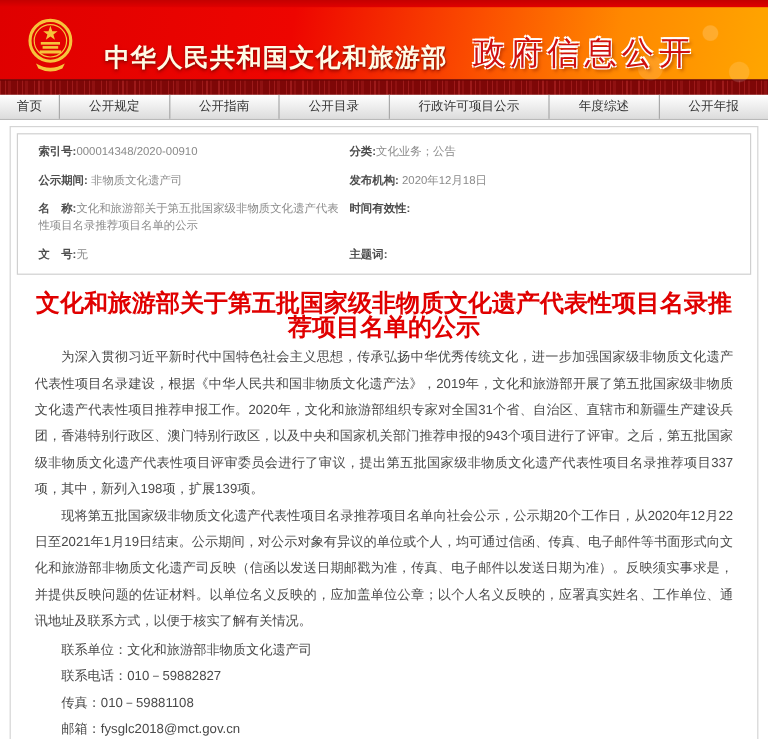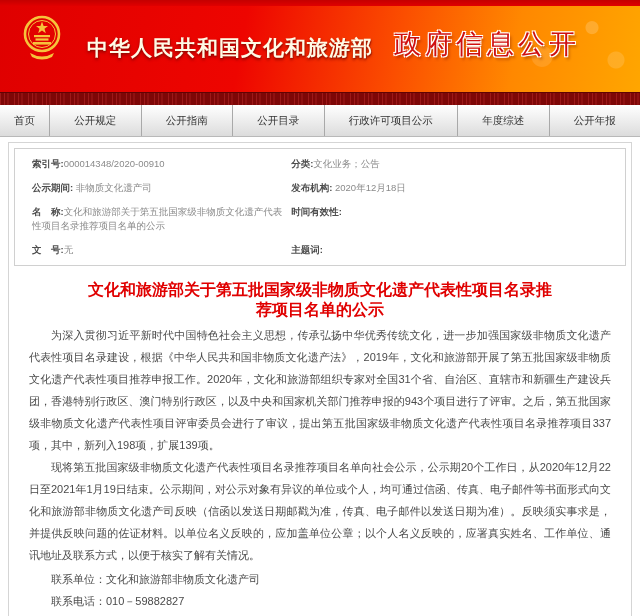--- a/index.html
+++ b/index.html
@@ -1,21 +1,21 @@
 <!DOCTYPE html>
 <html><head>
 <meta charset="utf-8">
 <style>
   * { margin:0; padding:0; box-sizing:border-box; }
   html,body { width:640px; height:616px; overflow:hidden; background:#fff;
               font-family:"Liberation Sans", sans-serif; }
 
   
   .banner{
-    position:relative; height:92px;
+    position:relative; height:66px;
     background:linear-gradient(100deg,#df0000 0%,#ee0500 38%,#fb4e00 62%,#ff8800 80%,#ffa600 100%);
   }
   .banner::before{
     content:""; position:absolute; left:0; top:0; right:0; height:6px;
     background:linear-gradient(#c40000,#e00000);
   }
   .banner::after{ 
     content:""; position:absolute; right:8px; top:6px; width:200px; height:72px;
     background:
       radial-gradient(circle at 80% 30%, rgba(255,255,255,.18) 0 6px, transparent 7px),
@@ -41,21 +41,21 @@
   
   .deco-band{
     height:13px; background:#7e0707; border-top:1px solid #5f0303;
     background-image:repeating-linear-gradient(90deg,
        #9d1a1a 0 1px, #7e0707 1px 4px, #9d1a1a 4px 5px, #7e0707 5px 7px,
        #8f1111 7px 9px, #7e0707 9px 14px);
   }
 
   
   .nav{
-    display:flex; height:32px; border-bottom:1px solid #b9b9b9;
+    display:flex; height:21px; border-bottom:1px solid #b9b9b9;
     background:linear-gradient(#ffffff,#dcdcdc);
   }
   .nav-item{
     flex:1 1 auto; display:flex; align-items:center; justify-content:center;
     font-size:10.5px; color:#333; text-decoration:none; cursor:pointer;
     border-right:1px solid #a9a9a9; white-space:nowrap;
   }
   .nav-item:last-child{ border-right:none; }
   .nav-item.first{ flex:0 0 50px; }
 
@@ -71,21 +71,21 @@
   .meta-cell{ font-size:9.5px; line-height:14px; }
   .meta-cell.left{ flex:0 0 45%; padding-right:8px; }
   .meta-cell.right{ flex:1 1 auto; }
   .meta-label{ font-weight:bold; color:#4d4d4d; }
   .meta-value{ color:#8a8a8a; }
 
   
   .article{ padding:0 15px 4px; }
   .article-title{
     margin:14px auto 4px; text-align:center;
-    font-size:16px; line-height:20px; font-weight:bold; color:#e00000;
+    font-size:20px; line-height:20px; font-weight:bold; color:#e00000;
   }
   .article p{
     font-size:11px; line-height:22px; color:#4a4a4a;
     text-align:justify; text-indent:2em;
   }
   .contact-lines{ margin-top:2px; }
   .contact-line{
     font-size:11px; line-height:22px; color:#4a4a4a; text-indent:2em;
   }
 </style>

